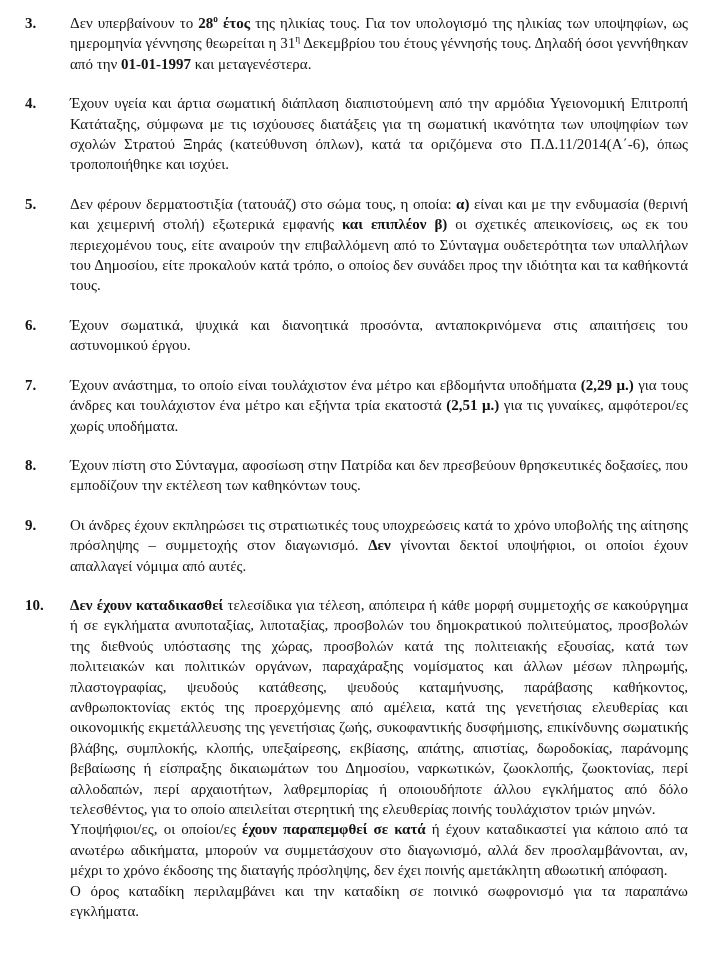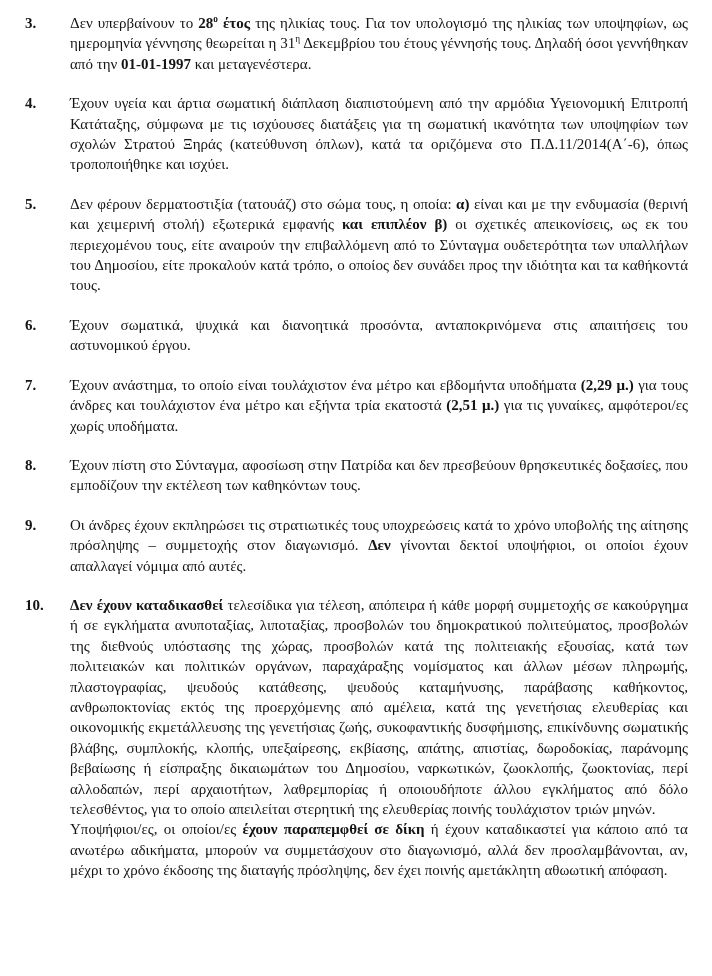--- a/index.html
+++ b/index.html
@@ -88,17 +88,18 @@
       <div class="item">
         <span class="num">9.</span>
         <div class="body">
           <p><span>Οι άνδρες έχουν εκπληρώσει τις στρατιωτικές τους υποχρεώσεις κατά το χρόνο υποβολής της αίτησης πρόσληψης – συμμετοχής στον διαγωνισμό. </span><span class="b">Δεν</span><span> γίνονται δεκτοί υποψήφιοι, οι οποίοι έχουν απαλλαγεί νόμιμα από αυτές.</span></p>
         </div>
       </div>
       <div class="item">
         <span class="num">10.</span>
         <div class="body">
           <p><span class="b">Δεν έχουν καταδικασθεί</span><span> τελεσίδικα για τέλεση, απόπειρα ή κάθε μορφή συμμετοχής σε κακούργημα ή σε εγκλήματα ανυποταξίας, λιποταξίας, προσβολών του δημοκρατικού πολιτεύματος, προσβολών της διεθνούς υπόστασης της χώρας, προσβολών κατά της πολιτειακής εξουσίας, κατά των πολιτειακών και πολιτικών οργάνων, παραχάραξης νομίσματος και άλλων μέσων πληρωμής, πλαστογραφίας, ψευδούς κατάθεσης, ψευδούς καταμήνυσης, παράβασης καθήκοντος, ανθρωποκτονίας εκτός της προερχόμενης από αμέλεια, κατά της γενετήσιας ελευθερίας και οικονομικής εκμετάλλευσης της γενετήσιας ζωής, συκοφαντικής δυσφήμισης, επικίνδυνης σωματικής βλάβης, συμπλοκής, κλοπής, υπεξαίρεσης, εκβίασης, απάτης, απιστίας, δωροδοκίας, παράνομης βεβαίωσης ή είσπραξης δικαιωμάτων του Δημοσίου, ναρκωτικών, ζωοκλοπής, ζωοκτονίας, περί αλλοδαπών, περί αρχαιοτήτων, λαθρεμπορίας ή οποιουδήποτε άλλου εγκλήματος από δόλο τελεσθέντος, για το οποίο απειλείται στερητική της ελευθερίας ποινής τουλάχιστον τριών μηνών.</span></p>
-          <p><span>Υποψήφιοι/ες, οι οποίοι/ες </span><span class="b">έχουν παραπεμφθεί σε δίκη</span><span> ή έχουν καταδικαστεί για κάποιο από τα ανωτέρω αδικήματα, μπορούν να συμμετάσχουν στο διαγωνισμό, αλλά δεν προσλαμβάνονται, αν, μέχρι το χρόνο έκδοσης της διαταγής πρόσληψης, δεν έχει ποινής αμετάκλητη αθωωτική απόφαση.</span></p>
+          <p><span>Υποψήφιοι/ες, οι οποίοι/ες </span><span class="b">έχουν παραπεμφθεί σε κατά</span><span> ή έχουν καταδικαστεί για κάποιο από τα ανωτέρω αδικήματα, μπορούν να συμμετάσχουν στο διαγωνισμό, αλλά δεν προσλαμβάνονται, αν, μέχρι το χρόνο έκδοσης της διαταγής πρόσληψης, δεν έχει ποινής αμετάκλητη αθωωτική απόφαση.</span></p>
+          <p><span>Ο όρος καταδίκη περιλαμβάνει και την καταδίκη σε ποινικό σωφρονισμό για τα παραπάνω εγκλήματα.</span></p>
         </div>
       </div>
     </div>
 </div>
 
 </body></html>

